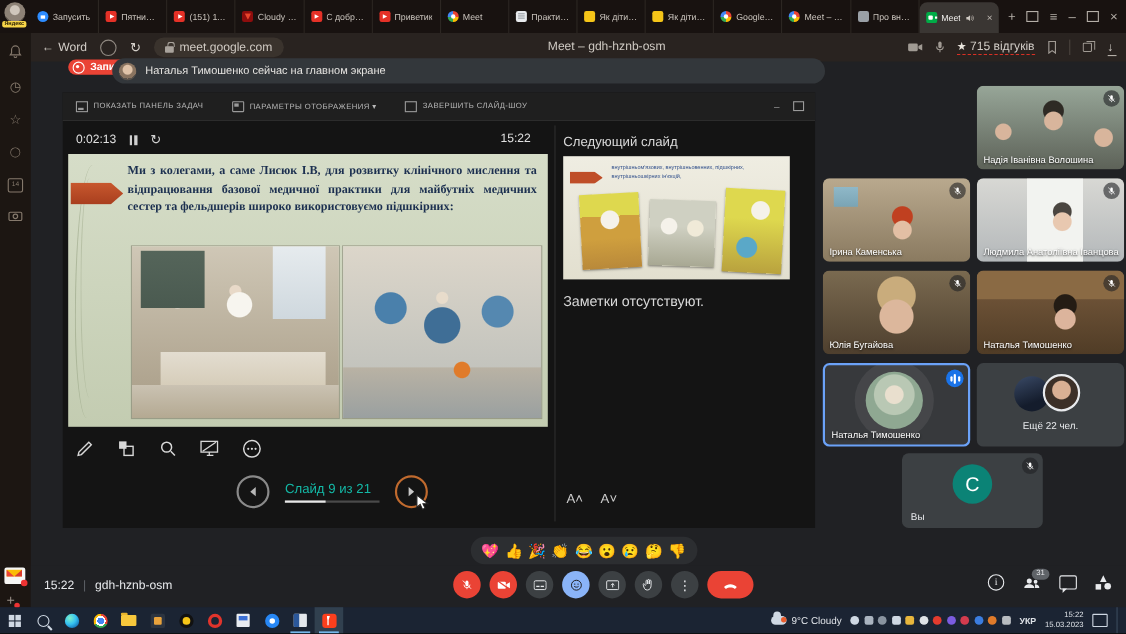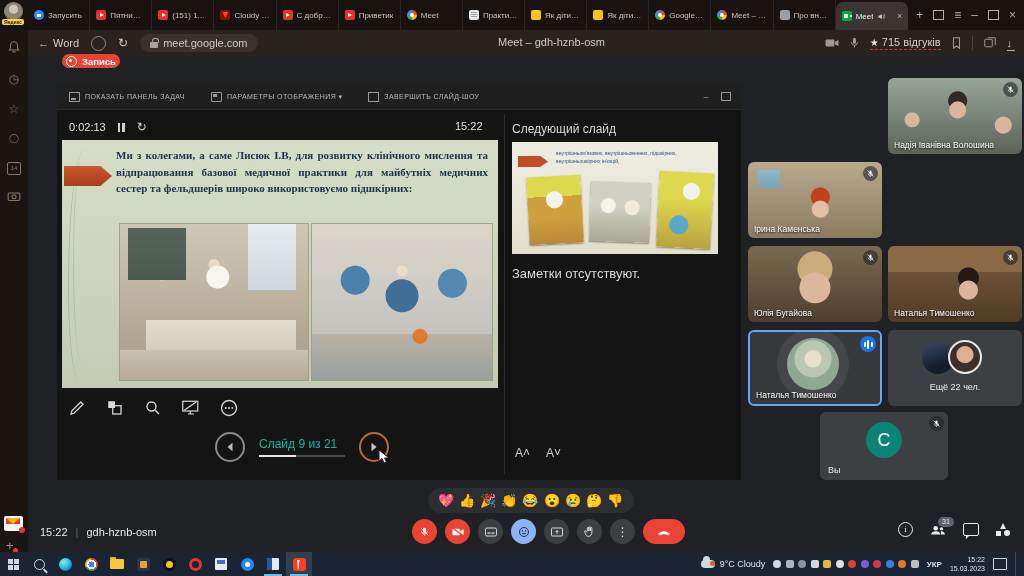--- a/index.html
+++ b/index.html
@@ -368,20 +368,24 @@
         <span class="dot"></span>
       </div>
     <div class="plusicon"><span>+</span><span class="dot"></span></div>
     <div class="alice"></div>
   </div>
 
   <div class="recbtn">
     <span class="recdot"></span>
     <span>Запись</span>
   </div>
+  <div class="banner">
+    <span class="bav"></span>
+    <span>Наталья Тимошенко сейчас на главном экране</span>
+  </div>
 
   <div class="presenter">
     <div class="ptoolbar">
       <div class="ptool">
         <span class="pticon task"></span>
         <span>ПОКАЗАТЬ ПАНЕЛЬ ЗАДАЧ</span>
       </div>
       <div class="ptool">
         <span class="pticon disp"></span>
         <span>ПАРАМЕТРЫ ОТОБРАЖЕНИЯ ▾</span>
@@ -498,20 +502,30 @@
   </div>
   <div class="tile t3" style="left:748px;top:162px;">
     <span class="micbadge">
         <svg width="9" height="9" viewBox="0 0 24 24">
           <path d="M12 15a3 3 0 0 0 3-3V7a3 3 0 0 0-6 0v5a3 3 0 0 0 3 3z" fill="#fff"></path>
           <path d="M6 12a6 6 0 0 0 12 0M12 18v3" stroke="#fff" fill="none" stroke-width="1.6"></path>
           <path d="M4 4l16 16" stroke="#fff" stroke-width="1.8"></path>
         </svg>
       </span>
     <span class="pname">Ірина Каменська</span>
+  </div>
+  <div class="tile t4" style="left:888px;top:162px;">
+    <span class="micbadge">
+        <svg width="9" height="9" viewBox="0 0 24 24">
+          <path d="M12 15a3 3 0 0 0 3-3V7a3 3 0 0 0-6 0v5a3 3 0 0 0 3 3z" fill="#fff"></path>
+          <path d="M6 12a6 6 0 0 0 12 0M12 18v3" stroke="#fff" fill="none" stroke-width="1.6"></path>
+          <path d="M4 4l16 16" stroke="#fff" stroke-width="1.8"></path>
+        </svg>
+      </span>
+    <span class="pname">Людмила Анатоліївна Іванцова</span>
   </div>
   <div class="tile t5" style="left:748px;top:246px;">
     <span class="micbadge">
         <svg width="9" height="9" viewBox="0 0 24 24">
           <path d="M12 15a3 3 0 0 0 3-3V7a3 3 0 0 0-6 0v5a3 3 0 0 0 3 3z" fill="#fff"></path>
           <path d="M6 12a6 6 0 0 0 12 0M12 18v3" stroke="#fff" fill="none" stroke-width="1.6"></path>
           <path d="M4 4l16 16" stroke="#fff" stroke-width="1.8"></path>
         </svg>
       </span>
     <span class="pname">Юлія Бугайова</span>

